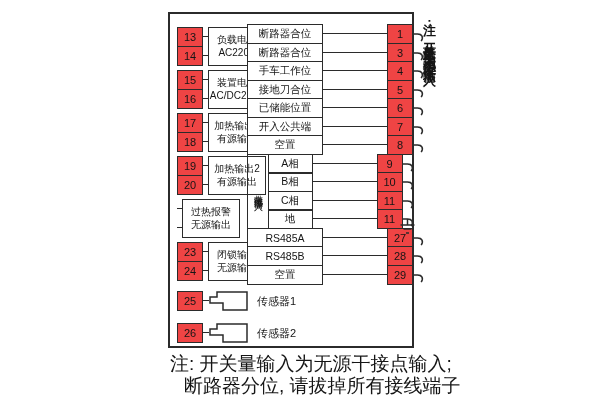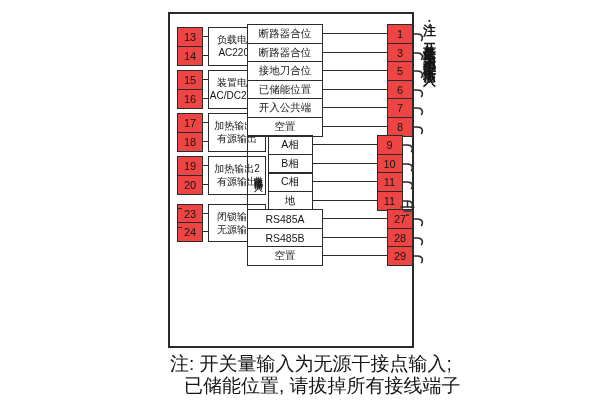--- a/index.html
+++ b/index.html
@@ -95,35 +95,55 @@
       </div>
       <div class="pwire"></div>
       <div class="lbox">
         <span>加热输出2</span>
         <span>有源输出</span>
       </div>
     </div>
 
     <div class="pair">
       <div class="pwire"></div>
+      <div class="lbox">
+        <span>过热报警</span>
+        <span>无源输出</span>
+      </div>
     </div>
 
     <div class="pair">
       <div class="terms">
         <div class="tbox">23</div>
         <div class="tbox">24</div>
       </div>
       <div class="pwire"></div>
       <div class="lbox">
         <span>闭锁输出</span>
         <span>无源输出</span>
       </div>
     </div>
 
-
+    <div class="srow first">
+      <div class="tbox">25</div>
+      <div class="swire"></div>
+      <svg class="probe" width="40" height="22" viewBox="0 0 40 22">
+          <path d="M1 7 H8 V2 H38 V20 H14 V13 H1 Z"></path>
+        </svg>
+      <div class="slabel">传感器1</div>
+    </div>
+
+    <div class="srow">
+      <div class="tbox">26</div>
+      <div class="swire"></div>
+      <svg class="probe" width="40" height="22" viewBox="0 0 40 22">
+          <path d="M1 7 H8 V2 H38 V20 H14 V13 H1 Z"></path>
+        </svg>
+      <div class="slabel">传感器2</div>
+    </div>
 
   </div>
 
   <div class="rcol">
 
     <div class="rrow first">
       <div class="rlabel">断路器合位</div>
       <div class="rwire"></div>
       <div class="tbox">1</div>
       <svg class="hook" viewBox="0 0 12 20">
@@ -134,20 +154,28 @@
 
     <div class="rrow">
       <div class="rlabel">断路器合位</div>
       <div class="rwire"></div>
       <div class="tbox">3</div>
       <svg class="hook" viewBox="0 0 12 20">
           <path d="M0 10 H4.5 C9 10 10.8 13.2 8.2 17.2"></path>
         </svg>
     </div>
 
+    <div class="rrow">
+      <div class="rlabel">手车工作位</div>
+      <div class="rwire"></div>
+      <div class="tbox">4</div>
+      <svg class="hook" viewBox="0 0 12 20">
+          <path d="M0 10 H4.5 C9 10 10.8 13.2 8.2 17.2"></path>
+        </svg>
+    </div>
 
     <div class="rrow">
       <div class="rlabel">接地刀合位</div>
       <div class="rwire"></div>
       <div class="tbox">5</div>
       <svg class="hook" viewBox="0 0 12 20">
           <path d="M0 10 H4.5 C9 10 10.8 13.2 8.2 17.2"></path>
         </svg>
     </div>
 
@@ -253,14 +281,14 @@
         </svg>
     </div>
 
   </div>
 </div>
 
 <div class="vnote">注:开关量输入为无源干接点输入</div>
 
 <div class="footer">
   <div>注: 开关量输入为无源干接点输入;</div>
-  <div class="indent">已储能位置, 请拔掉所有接线端子</div>
+  <div class="indent">断路器分位, 请拔掉所有接线端子</div>
 </div>
 
 </body></html>

